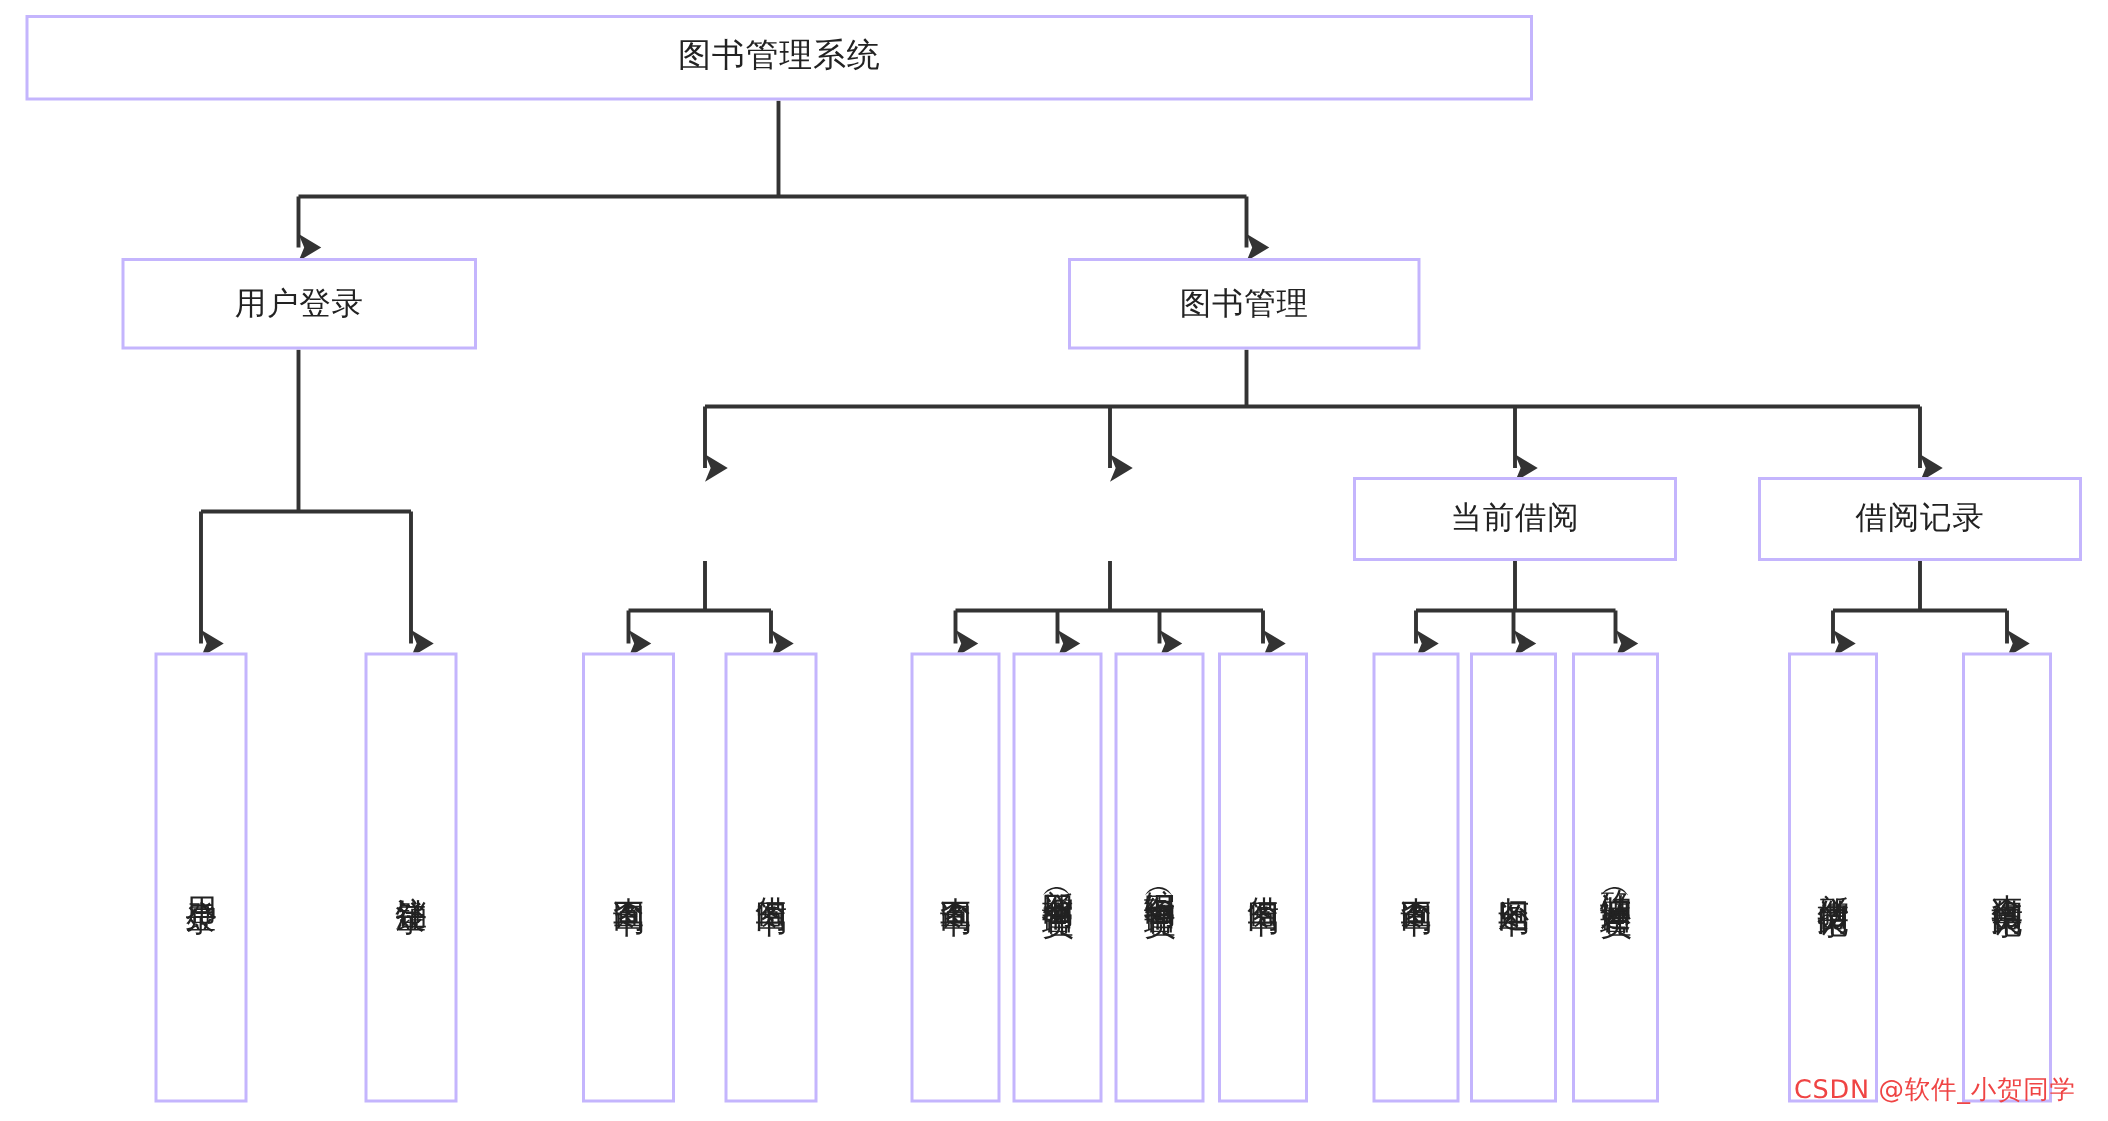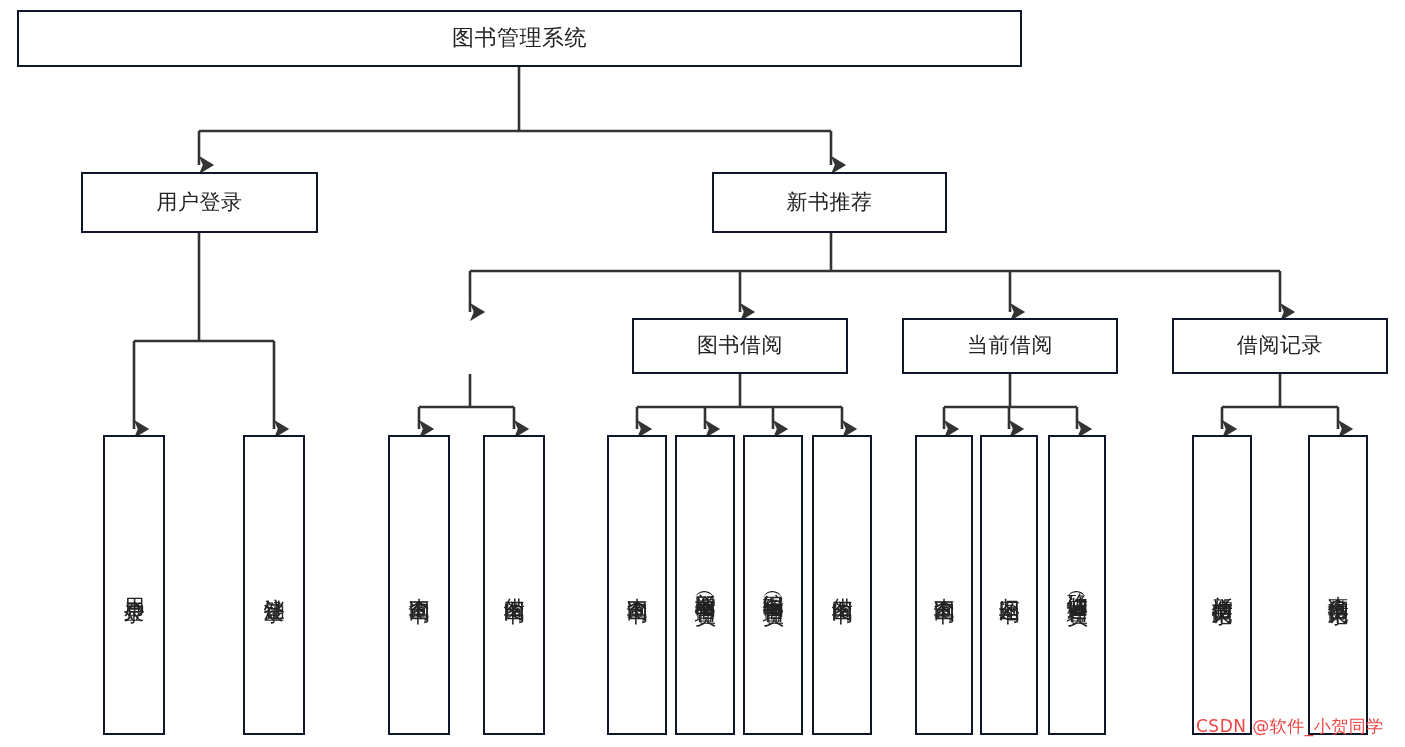--- a/index.html
+++ b/index.html
@@ -23,21 +23,21 @@
     position: absolute;
     left: 0;
     top: 0;
     width: 1405px;
     height: 747px;
     pointer-events: none;
   }
   .node {
     position: absolute;
     box-sizing: border-box;
-    border: 2px solid #0f172a;
+    border: 2px solid #c4b5fd;
     background: #ffffff;
     display: flex;
     align-items: center;
     justify-content: center;
     text-align: center;
     color: #222222;
     z-index: 2;
   }
   .node-h {
     font-size: 21px;
@@ -127,26 +127,23 @@
   </svg>
 
   <div class="node node-h node-root" style="left:17px; top:10px; width:1005px; height:57px;">
     <span>图书管理系统</span>
   </div>
 
   <div class="node node-h" style="left:81px; top:172px; width:237px; height:61px;">
     <span>用户登录</span>
   </div>
   <div class="node node-h" style="left:712px; top:172px; width:235px; height:61px;">
-    <span>新书推荐</span>
+    <span>图书管理</span>
   </div>
 
-  <div class="node node-h" style="left:632px; top:318px; width:216px; height:56px;">
-    <span>图书借阅</span>
-  </div>
   <div class="node node-h" style="left:1172px; top:318px; width:216px; height:56px;">
     <span>借阅记录</span>
   </div>
   <div class="node node-h" style="left:902px; top:318px; width:216px; height:56px;">
     <span>当前借阅</span>
   </div>
 
   <div class="node node-v" style="left:103px; top:435px; width:62px; height:300px;">
     <span>用户登录</span>
   </div>

